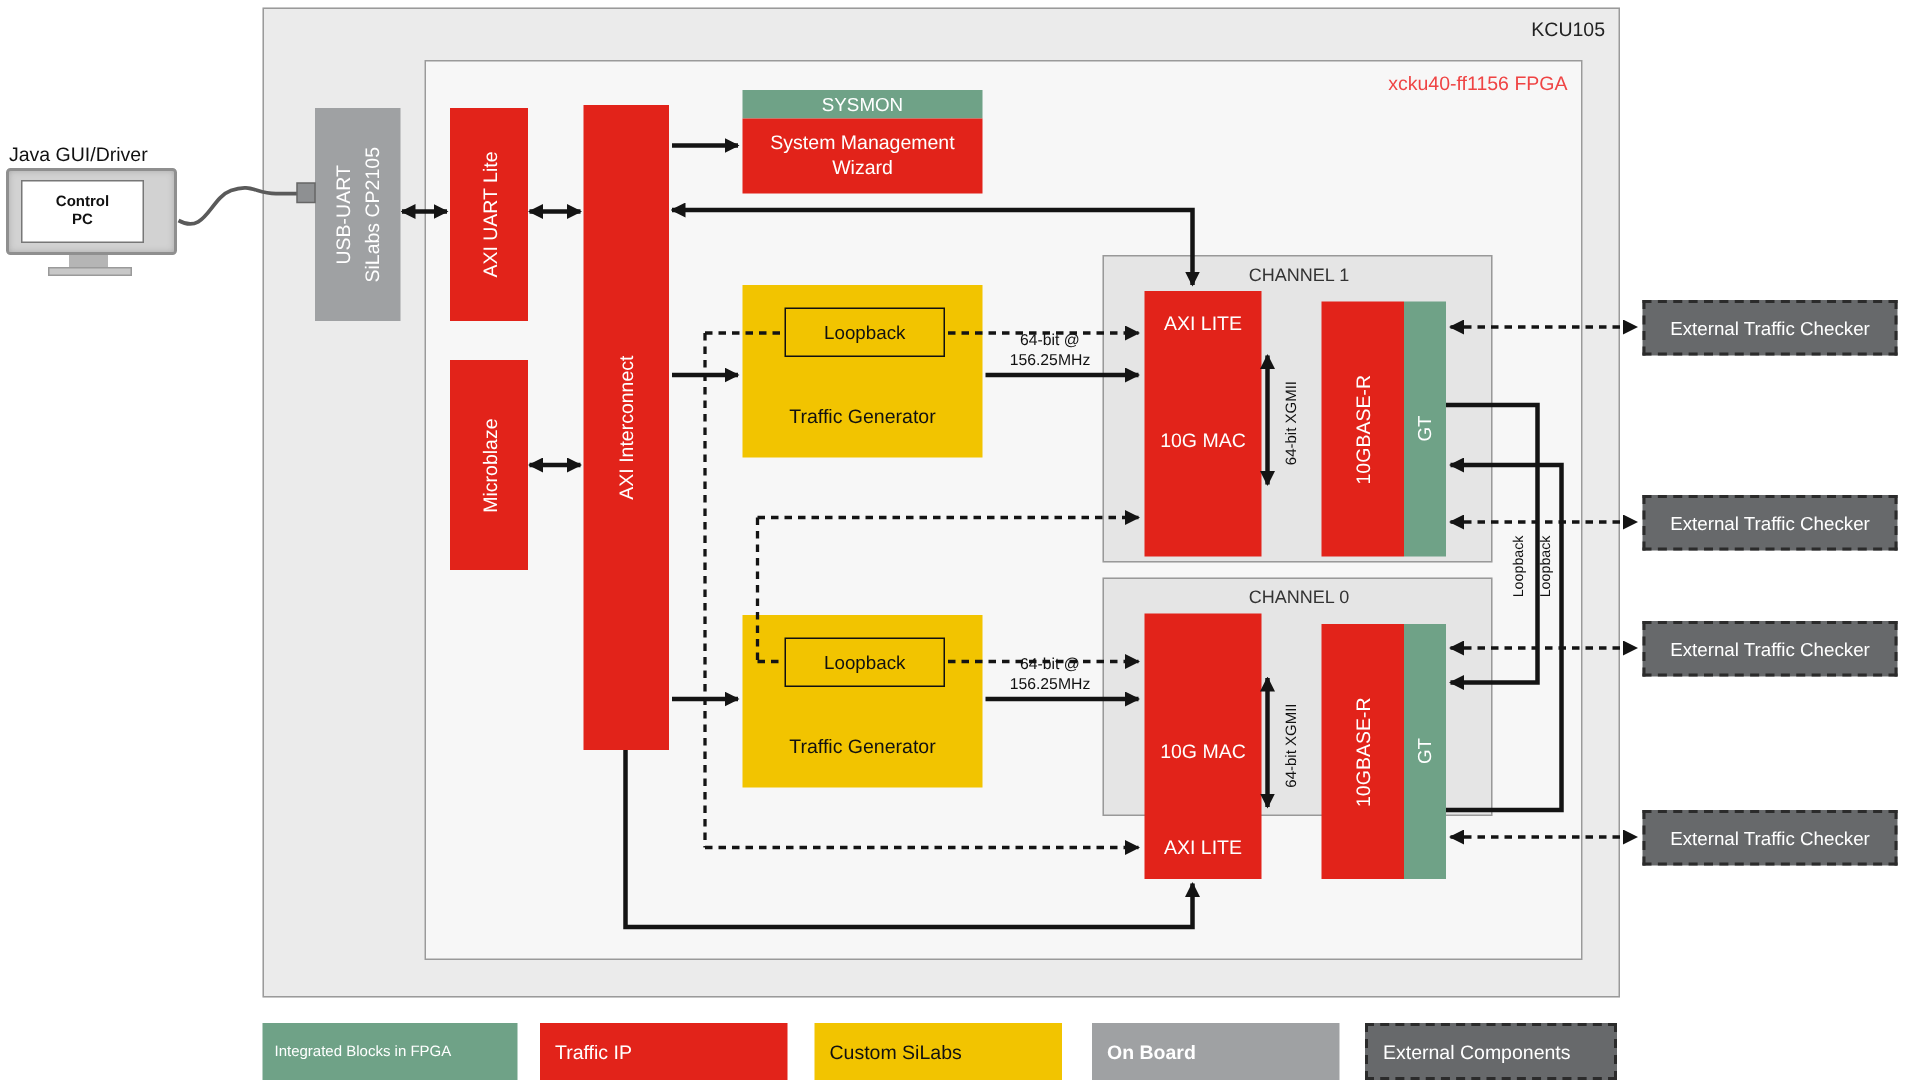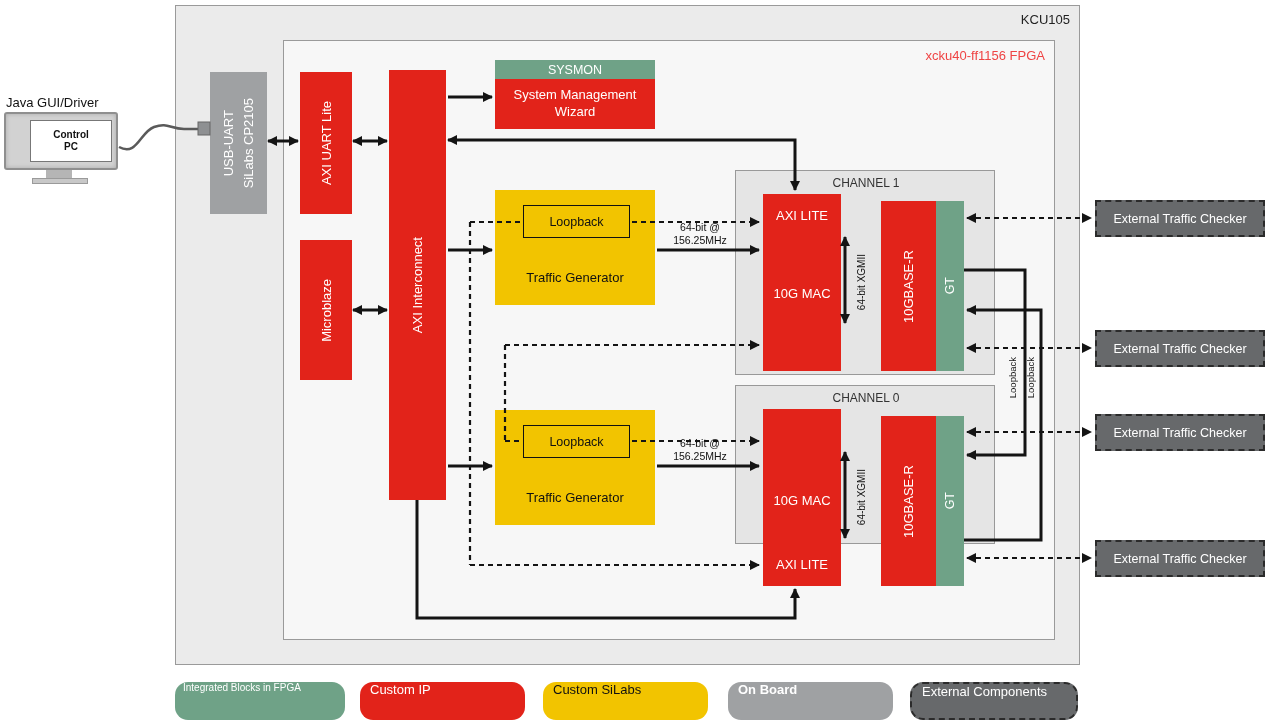--- a/index.html
+++ b/index.html
@@ -12,31 +12,31 @@
   .pre { white-space:pre-line; }
   .red    { background:var(--xilinx-red,#E2231A); color:#fff; }
   .green  { background:var(--integrated-green,#6FA287); color:#fff; }
   .yellow { background:var(--custom-yellow,#F2C400); color:#111; }
   .gray   { background:var(--onboard-gray,#9FA1A3); color:#fff; }
   .dark   { background:var(--external-dark,#67696B); color:#fff; border:2px dashed #2B2B2B; }
   .fs10 { font-size:10px; } .fs105 { font-size:10.5px; } .fs12 { font-size:12px; }
   .fs125 { font-size:12.5px; } .fs13 { font-size:13px; }
   .chbox { background:#e5e5e5; border:1px solid #999; }
   .lbbox { border:1.5px solid #111; }
-  .legend-item { display:flex; padding-left:10px;border-radius:13px; }
+  .legend-item { display:flex; align-items:center; padding-left:10px; }
   svg.wires { position:absolute; left:0; top:0; pointer-events:none; }
 </style>
 </head>
 <body>
 
 <div id="stage">
 
   <div class="abs fs13" style="left:6px;top:95px;width:140px;">Java GUI/Driver</div>
   <div class="abs" style="left:4px;top:112px;width:114px;height:58px;background:#D2D2D2;border:2px solid #8F8F8F;border-radius:3px;box-shadow:inset 0 0 4px #aaa;">
-    <div class="abs flexc pre" style="left:24px;top:6px;width:82px;height:42px;background:#fff;border:1px solid #777;font-weight:bold;font-size:10px;line-height:1.25;">Control
+    <div class="abs flexc pre" style="left:8px;top:6px;width:82px;height:42px;background:#fff;border:1px solid #777;font-weight:bold;font-size:10px;line-height:1.25;">Control
 PC</div>
   </div>
   <div class="abs" style="left:46px;top:170px;width:26px;height:8px;background:#B5B5B5;"></div>
   <div class="abs" style="left:32px;top:178px;width:56px;height:6px;background:#C8C8C8;border:1px solid #9A9A9A;"></div>
 
   <div class="abs" style="left:175px;top:5px;width:905px;height:660px;background:#EBEBEB;border:1px solid #9A9A9A;"></div>
   <div class="abs fs13" style="left:985px;top:12px;width:85px;text-align:right;color:#222;">KCU105</div>
   <div class="abs" style="left:283px;top:40px;width:772px;height:600px;background:#F7F7F7;border:1px solid #9A9A9A;"></div>
   <div class="abs fs13" style="left:900px;top:48px;width:145px;text-align:right;color:#ef4444;">xcku40-ff1156 FPGA</div>
 
@@ -117,21 +117,21 @@
     <span class="vtext">Loopback</span>
   </div>
   <div class="abs flexc" style="left:1022px;top:340px;width:16px;height:76px;font-size:9.5px;">
     <span class="vtext">Loopback</span>
   </div>
 
   <div class="abs green legend-item" style="left:175px;top:682px;width:170px;height:38px;padding-left:8px;">
     <span class="fs10">Integrated Blocks in FPGA</span>
   </div>
   <div class="abs red legend-item" style="left:360px;top:682px;width:165px;height:38px;">
-    <span class="fs13">Custom IP</span>
+    <span class="fs13">Traffic IP</span>
   </div>
   <div class="abs yellow legend-item" style="left:543px;top:682px;width:165px;height:38px;">
     <span class="fs13">Custom SiLabs</span>
   </div>
   <div class="abs gray legend-item" style="left:728px;top:682px;width:165px;height:38px;font-weight:bold;">
     <span class="fs13">On Board</span>
   </div>
   <div class="abs dark legend-item" style="left:910px;top:682px;width:168px;height:38px;">
     <span class="fs13">External Components</span>
   </div>

